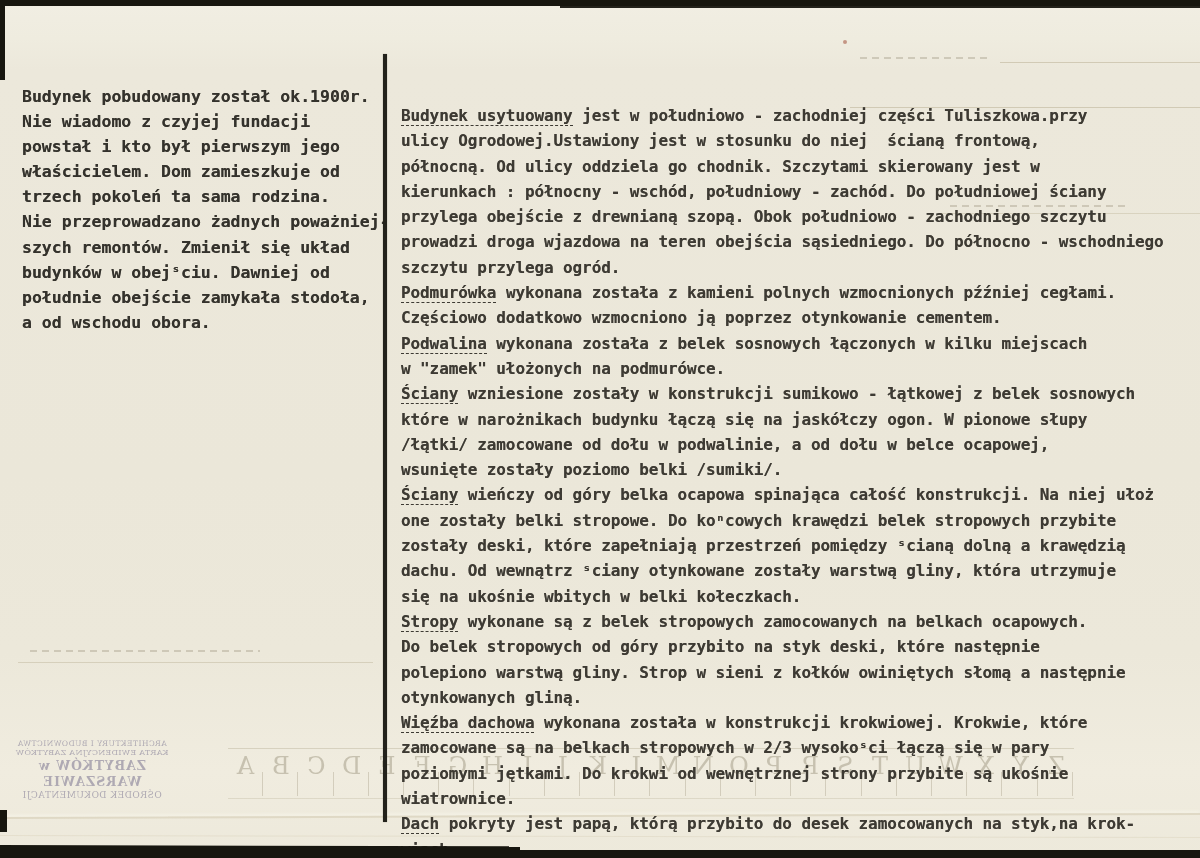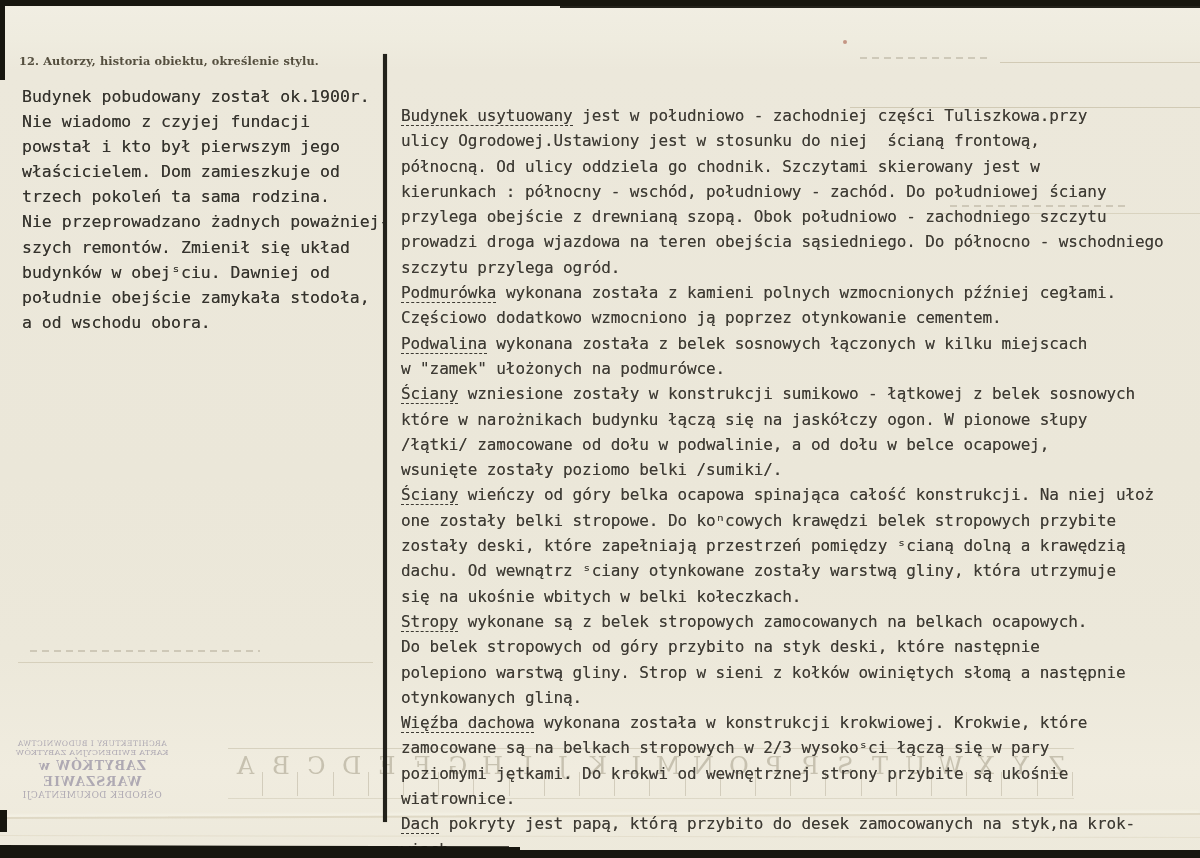--- a/index.html
+++ b/index.html
@@ -20,21 +20,21 @@
   
   .divider{position:absolute;left:383px;top:54px;width:3.5px;height:768px;background:#23221b;z-index:4;
     box-shadow:0 0 1px rgba(35,34,27,.7);}
   
   .form-header{position:absolute;font-family:"DejaVu Serif",serif;font-weight:700;
     font-size:11.3px;color:#554f3f;letter-spacing:.15px;white-space:pre;z-index:3;}
   .h-left{left:19px;top:54px;}
   .h-right{left:399px;top:55px;opacity:.85;color:#5d574a;}
   
   .col{position:absolute;z-index:3;white-space:pre;}
-  .col .tline{white-space:pre;}
+  .col .tline{white-space:pre;font-weight:bold;}
   .col-left{left:22px;top:84px;font-size:16.5px;line-height:25.1px;color:#34322c;
     text-shadow:0 0 .6px rgba(52,50,44,.65);}
   .col-right{left:401px;top:85px;font-size:16px;line-height:25.3px;color:#3d3a33;
     letter-spacing:-.1px;text-shadow:0 0 .5px rgba(61,58,51,.6);margin-top:18px;}
   .ul{border-bottom:1.5px dashed currentColor;padding-bottom:0px;}
   
   .rule{position:absolute;height:1px;background:rgba(165,152,118,.38);z-index:1;}
   .rule-dash{position:absolute;height:2px;z-index:1;opacity:.35;filter:blur(.7px);
     background:repeating-linear-gradient(90deg,rgba(130,120,95,.8) 0 7px,transparent 7px 12px);}
   
@@ -104,21 +104,20 @@
   <div class="alpha-botline"></div>
 
   <div class="rule" style="left:1000px;top:62px;width:200px;"></div>
   <div class="rule-dash" style="left:860px;top:57px;width:130px;"></div>
   <div class="rule" style="left:850px;top:107px;width:350px;"></div>
   <div class="rule" style="left:940px;top:213px;width:260px;opacity:.7;"></div>
   <div class="rule-dash" style="left:950px;top:205px;width:180px;"></div>
   <div class="rule" style="left:18px;top:662px;width:355px;opacity:.8;"></div>
   <div class="rule-dash" style="left:30px;top:650px;width:230px;"></div>
 
-  <div class="form-header h-left">12. Autorzy, historia obiektu, określenie stylu.</div>
 
   <div class="divider"></div>
 
   <div class="col col-left" id="left-lines"><div class="tline">Budynek pobudowany został ok.1900r.</div><div class="tline">Nie wiadomo z czyjej fundacji</div><div class="tline">powstał i kto był pierwszym jego</div><div class="tline">właścicielem. Dom zamieszkuje od</div><div class="tline">trzech pokoleń ta sama rodzina.</div><div class="tline">Nie przeprowadzano żadnych poważniej-</div><div class="tline">szych remontów. Zmienił się układ</div><div class="tline">budynków w obejˢciu. Dawniej od</div><div class="tline">południe obejście zamykała stodoła,</div><div class="tline">a od wschodu obora.</div></div>
   <div class="col col-right" id="right-lines"><div class="tline"><span class="ul">Budynek usytuowany</span><span> jest w południowo - zachodniej części Tuliszkowa.przy</span></div><div class="tline"><span>ulicy Ogrodowej.Ustawiony jest w stosunku do niej  ścianą frontową,</span></div><div class="tline"><span>północną. Od ulicy oddziela go chodnik. Szczytami skierowany jest w</span></div><div class="tline"><span>kierunkach : północny - wschód, południowy - zachód. Do południowej ściany</span></div><div class="tline"><span>przylega obejście z drewnianą szopą. Obok południowo - zachodniego szczytu</span></div><div class="tline"><span>prowadzi droga wjazdowa na teren obejścia sąsiedniego. Do północno - wschodniego</span></div><div class="tline"><span>szczytu przylega ogród.</span></div><div class="tline"><span class="ul">Podmurówka</span><span> wykonana została z kamieni polnych wzmocnionych pźźniej cegłami.</span></div><div class="tline"><span>Częściowo dodatkowo wzmocniono ją poprzez otynkowanie cementem.</span></div><div class="tline"><span class="ul">Podwalina</span><span> wykonana została z belek sosnowych łączonych w kilku miejscach</span></div><div class="tline"><span>w "zamek" ułożonych na podmurówce.</span></div><div class="tline"><span class="ul">Ściany</span><span> wzniesione zostały w konstrukcji sumikowo - łątkowej z belek sosnowych</span></div><div class="tline"><span>które w narożnikach budynku łączą się na jaskółczy ogon. W pionowe słupy</span></div><div class="tline"><span>/łątki/ zamocowane od dołu w podwalinie, a od dołu w belce ocapowej,</span></div><div class="tline"><span>wsunięte zostały poziomo belki /sumiki/.</span></div><div class="tline"><span class="ul">Ściany</span><span> wieńczy od góry belka ocapowa spinająca całość konstrukcji. Na niej ułoż</span></div><div class="tline"><span>one zostały belki stropowe. Do koⁿcowych krawędzi belek stropowych przybite</span></div><div class="tline"><span>zostały deski, które zapełniają przestrzeń pomiędzy ˢcianą dolną a krawędzią</span></div><div class="tline"><span>dachu. Od wewnątrz ˢciany otynkowane zostały warstwą gliny, która utrzymuje</span></div><div class="tline"><span>się na ukośnie wbitych w belki kołeczkach.</span></div><div class="tline"><span class="ul">Stropy</span><span> wykonane są z belek stropowych zamocowanych na belkach ocapowych.</span></div><div class="tline"><span>Do belek stropowych od góry przybito na styk deski, które następnie</span></div><div class="tline"><span>polepiono warstwą gliny. Strop w sieni z kołków owiniętych słomą a następnie</span></div><div class="tline"><span>otynkowanych gliną.</span></div><div class="tline"><span class="ul">Więźba dachowa</span><span> wykonana została w konstrukcji krokwiowej. Krokwie, które</span></div><div class="tline"><span>zamocowane są na belkach stropowych w 2/3 wysokoˢci łączą się w pary</span></div><div class="tline"><span>poziomymi jętkami. Do krokwi od wewnętrznej strony przybite są ukośnie</span></div><div class="tline"><span>wiatrownice.</span></div><div class="tline"><span class="ul">Dach</span><span> pokryty jest papą, którą przybito do desek zamocowanych na styk,na krok-</span></div><div class="tline"><span>wiach.</span></div></div>
 
   <div class="crease1"></div>
   <div class="crease2"></div>
   <div class="speck"></div>
 

